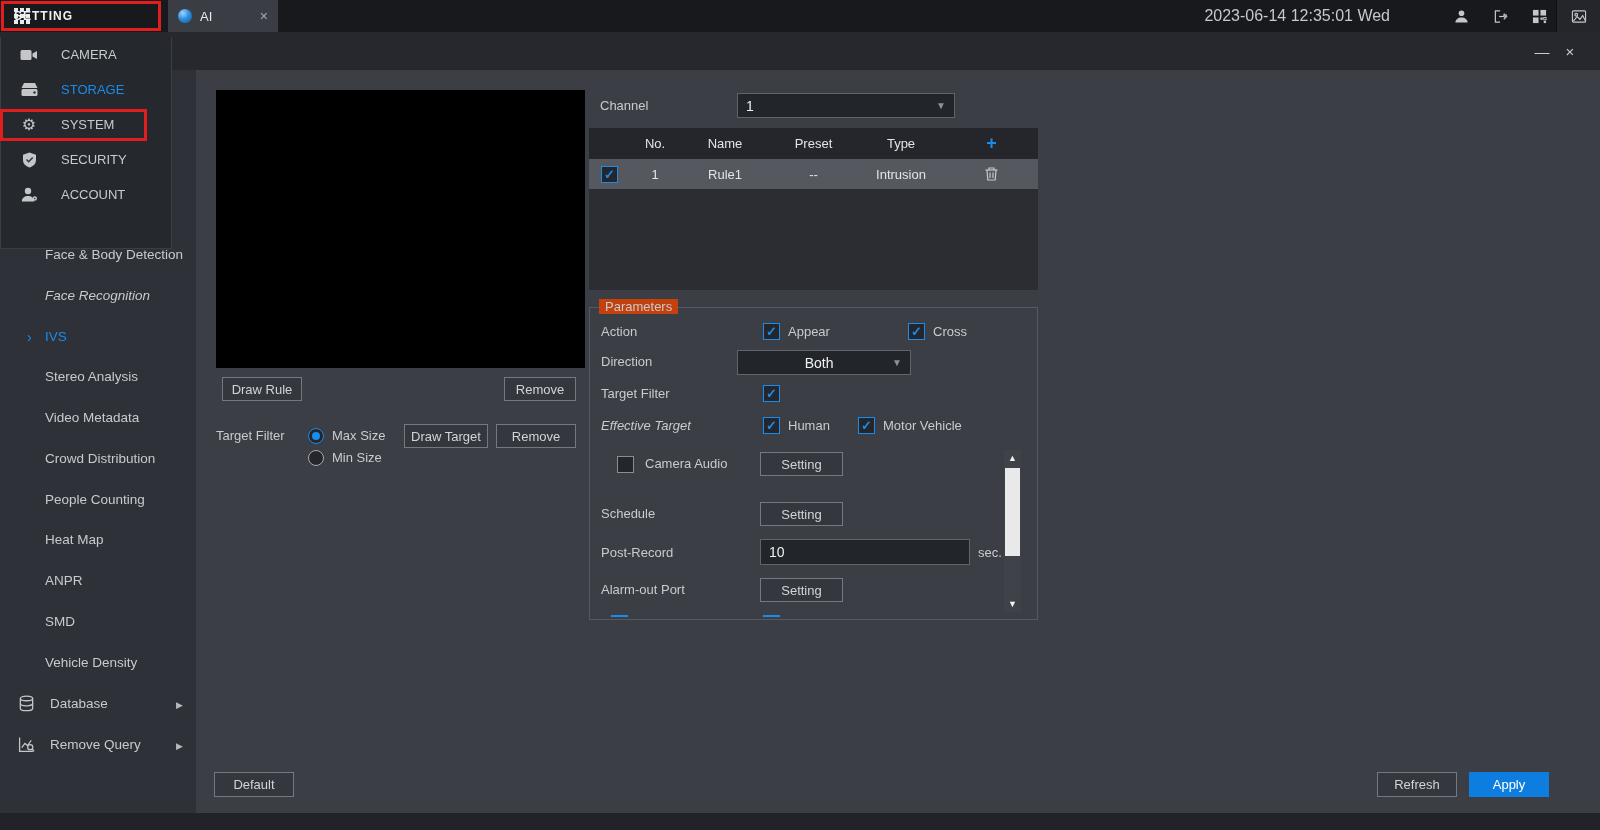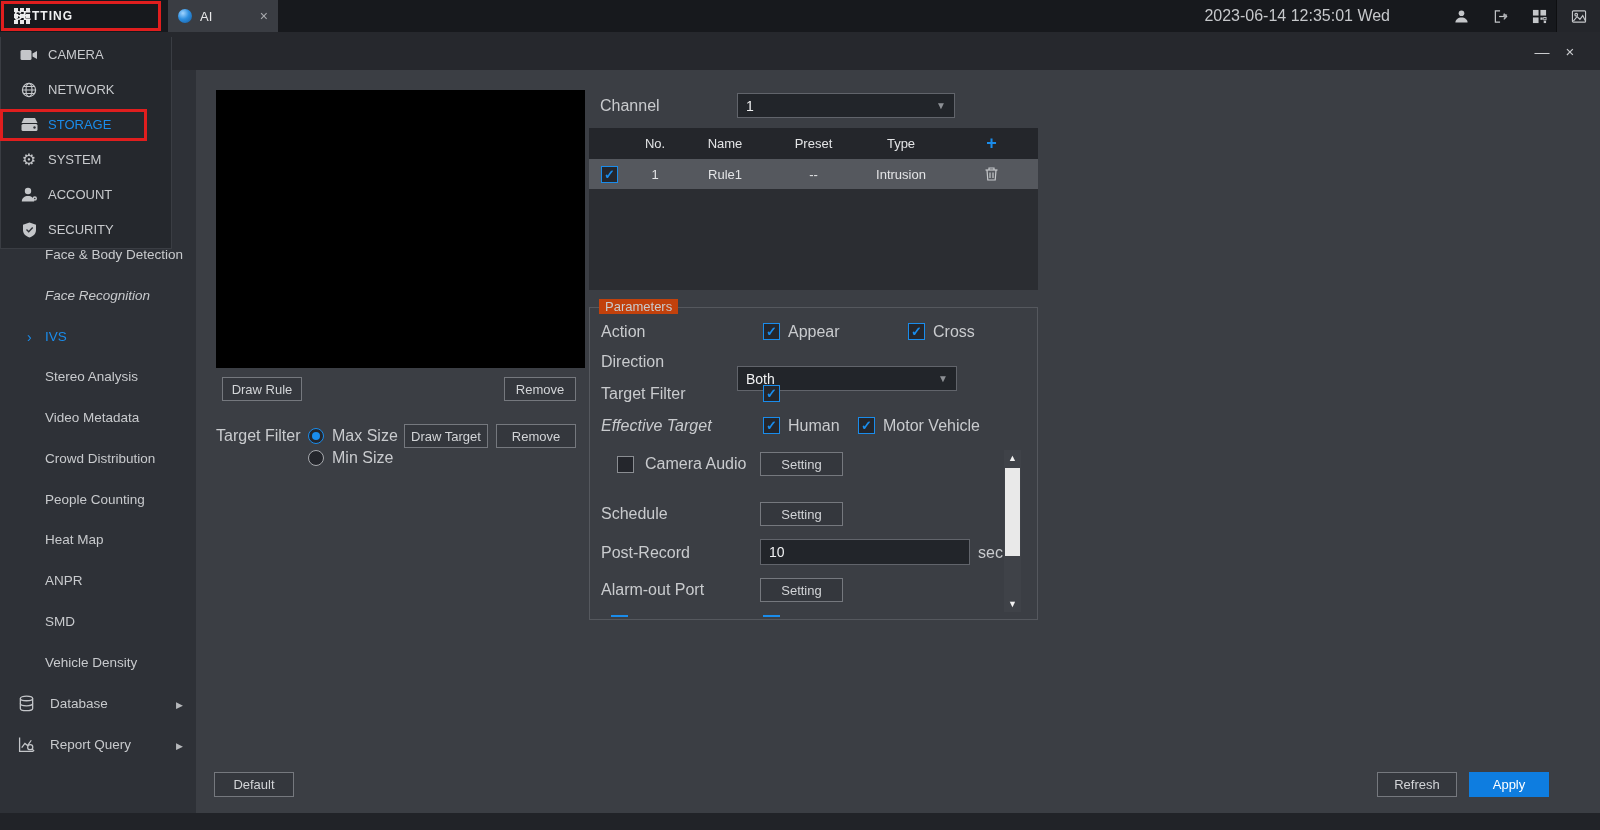--- a/index.html
+++ b/index.html
@@ -32,35 +32,35 @@
   .side-item { position:absolute; left:0; width:196px; height:24px; line-height:24px; color:#c8cacd; font-size:13.5px; cursor:pointer; }
   .side-item .txt { position:absolute; left:45px; white-space:nowrap; }
   .side-item.active .txt { color:#1a8ceb; }
   .side-item .act-arrow { position:absolute; left:27px; color:#1a8ceb; font-size:14px; }
   .side-tool .txt { left:50px; }
   .side-tool svg { position:absolute; left:18px; top:3px; }
   .side-tool .sub-arrow { position:absolute; left:176px; font-size:9px; color:#b7b9bc; top:1px; }
 
   
   .menu { position:absolute; left:0; top:37px; width:172px; height:212px; background:#25282d; border:1px solid #3a3d43; border-top:none; z-index:40; }
-  .menu-item { height:35px; display:flex; align-items:center; gap:9px; padding-left:18px; color:#c8cacd; font-size:13px; cursor:pointer; }
+  .menu-item { height:35px; display:flex; align-items:center; gap:22px; padding-left:18px; color:#c8cacd; font-size:13px; cursor:pointer; }
   .menu-item.hl .mi-label { color:#1a8ceb; }
   .mi-icon { width:20px; display:flex; justify-content:center; }
 
   
   .anno { position:absolute; border:3px solid #e01e1e; z-index:60; pointer-events:none; }
 
   
   .main { position:absolute; left:196px; top:70px; width:1404px; height:743px; background:#3b3e44; z-index:1; }
   .video { position:absolute; left:216px; top:90px; width:369px; height:278px; background:#000; z-index:2; }
 
   .btn { position:absolute; height:24px; background:#34373d; border:1px solid #75787e; color:#d2d4d7; font-size:13px; display:flex; align-items:center; justify-content:center; cursor:pointer; z-index:2; }
   .btn.apply { background:#0e7de0; border-color:#0e7de0; color:#fff; }
 
-  .lbl { position:absolute; height:24px; line-height:24px; color:#c9cbce; font-size:16px; z-index:2; white-space:nowrap; }
+  .lbl { position:absolute; height:24px; line-height:24px; color:#c9cbce; font-size:13px; z-index:2; white-space:nowrap; }
 
   .dd { position:absolute; height:25px; background:#22252a; border:1px solid #61646b; color:#f0f1f2; font-size:14px; display:flex; align-items:center; padding:0 8px; cursor:pointer; z-index:2; }
   .dd .dd-val { flex:1; }
   .dd .dd-arrow { color:#8d9095; font-size:10px; }
 
   .tinput { position:absolute; height:26px; background:#22252a; border:1px solid #61646b; color:#f0f1f2; font-size:14px; padding:0 8px; z-index:2; font-family:"Liberation Sans", sans-serif; }
 
   .cb { position:absolute; width:17px; height:17px; background:#24262c; border:1px solid #8a8d92; display:flex; align-items:center; justify-content:center; cursor:pointer; z-index:2; }
   .cb.checked { border-color:#1a8ceb; }
   .cb.checked::after { content:"✓"; color:#1a8ceb; font-size:13px; font-weight:bold; line-height:1; }
@@ -151,21 +151,21 @@
   <div class="params"></div>
   <div class="params-title">Parameters</div>
 
   <div class="lbl" style="left:601px; top:320px;">Action</div>
   <span class="cb checked" style="left:763px; top:323px;"></span>
   <div class="lbl" style="left:788px; top:320px;">Appear</div>
   <span class="cb checked" style="left:908px; top:323px;"></span>
   <div class="lbl" style="left:933px; top:320px;">Cross</div>
 
   <div class="lbl" style="left:601px; top:350px;">Direction</div>
-  <div class="dd" style="left:737px; top:366px; width:220px;">
+  <div class="dd" style="left:737px; top:350px; width:174px;text-align:center;">
     <span class="dd-val">Both</span>
     <span class="dd-arrow">▼</span>
   </div>
 
   <div class="lbl" style="left:601px; top:382px;">Target Filter</div>
   <span class="cb checked" style="left:763px; top:385px;"></span>
 
   <div class="lbl" style="left:601px; top:414px;font-style:italic;">Effective Target</div>
   <span class="cb checked" style="left:763px; top:417px;"></span>
   <div class="lbl" style="left:788px; top:414px;text-align:center;">Human</div>
@@ -248,21 +248,21 @@
     </div>
     <div class="side-item side-tool" style="top:663px;">
       <svg width="17" height="17" viewBox="0 0 16 16">
           <g stroke="#c4c6c9" stroke-width="1.2" fill="none">
             <path d="M1.5 1.5v13h13"></path>
             <path d="M3.5 11l3-4 2.5 2 3.5-5"></path>
             <circle cx="11.5" cy="10.5" r="2.4"></circle>
             <path d="M13.2 12.2l2 2"></path>
           </g>
         </svg>
-      <span class="txt">Report Query</span>
+      <span class="txt">Remove Query</span>
       <span class="sub-arrow">▶</span>
     </div>
   </div>
 
   <div class="titlebar">
     <span class="win-ctrl" style="right:46px;">—</span>
     <span class="win-ctrl" style="right:18px;">×</span>
   </div>
 
   <div class="topbar">
@@ -334,70 +334,58 @@
       <span class="mi-icon">
           <svg width="18" height="14" viewBox="0 0 18 14">
             <g fill="#c4c6c9">
               <rect x="0.5" y="2" width="11" height="10" rx="1.5"></rect>
               <path d="M12.5 5.5L17 3v8l-4.5-2.5z"></path>
             </g>
           </svg>
         </span>
       <span class="mi-label">CAMERA</span>
     </div>
-    <div class="menu-item">
-      <span class="mi-icon">
-          <svg width="16" height="16" viewBox="0 0 16 16">
-            <g stroke="#c4c6c9" stroke-width="1.2" fill="none">
-              <circle cx="8" cy="8" r="6.6"></circle>
-              <ellipse cx="8" cy="8" rx="3" ry="6.6"></ellipse>
-              <path d="M1.4 8h13.2M2.3 4.5h11.4M2.3 11.5h11.4"></path>
-            </g>
-          </svg>
-        </span>
-      <span class="mi-label">NETWORK</span>
-    </div>
     <div class="menu-item hl">
       <span class="mi-icon">
           <svg width="17" height="15" viewBox="0 0 17 15">
             <g fill="#c4c6c9">
               <path d="M3 1h11l2.5 5h-16z"></path>
               <rect x="0.5" y="7" width="16" height="7" rx="1.5"></rect>
               <circle cx="13.5" cy="10.5" r="1.2" fill="#2e3137"></circle>
             </g>
           </svg>
         </span>
       <span class="mi-label">STORAGE</span>
     </div>
     <div class="menu-item">
       <span class="mi-icon" style="color:#c4c6c9; font-size:16px;">⚙</span>
       <span class="mi-label">SYSTEM</span>
-    </div>
-    <div class="menu-item">
-      <span class="mi-icon">
-          <svg width="17" height="15" viewBox="0 0 17 15">
-            <g fill="#c4c6c9">
-              <circle cx="7" cy="4" r="3.2"></circle>
-              <path d="M0.8 14.5c0-3.4 2.8-5.4 6.2-5.4s6.2 2 6.2 5.4z"></path>
-              <circle cx="13.8" cy="11.5" r="2.2"></circle>
-              <circle cx="13.8" cy="11.5" r="0.8" fill="#2e3137"></circle>
-            </g>
-          </svg>
-        </span>
-      <span class="mi-label">ACCOUNT</span>
     </div>
     <div class="menu-item">
       <span class="mi-icon">
           <svg width="15" height="16" viewBox="0 0 15 16">
             <path fill="#c4c6c9" d="M7.5 0.5L14 2.8v5c0 4-2.7 6.6-6.5 7.7C3.7 14.4 1 11.8 1 7.8v-5z"></path>
             <path fill="none" stroke="#2e3137" stroke-width="1.4" d="M4.5 7.5l2.2 2.2 4-4.2"></path>
           </svg>
         </span>
       <span class="mi-label">SECURITY</span>
     </div>
+    <div class="menu-item">
+      <span class="mi-icon">
+          <svg width="17" height="15" viewBox="0 0 17 15">
+            <g fill="#c4c6c9">
+              <circle cx="7" cy="4" r="3.2"></circle>
+              <path d="M0.8 14.5c0-3.4 2.8-5.4 6.2-5.4s6.2 2 6.2 5.4z"></path>
+              <circle cx="13.8" cy="11.5" r="2.2"></circle>
+              <circle cx="13.8" cy="11.5" r="0.8" fill="#2e3137"></circle>
+            </g>
+          </svg>
+        </span>
+      <span class="mi-label">ACCOUNT</span>
+    </div>
   </div>
 
   <div class="anno" style="left:1px; top:1px; width:160px; height:30px;"></div>
   <div class="anno" style="left:0px; top:109px; width:147px; height:32px;"></div>
 
   <div class="bottom-strip"></div>
 
 </div>
 
 </body></html>

